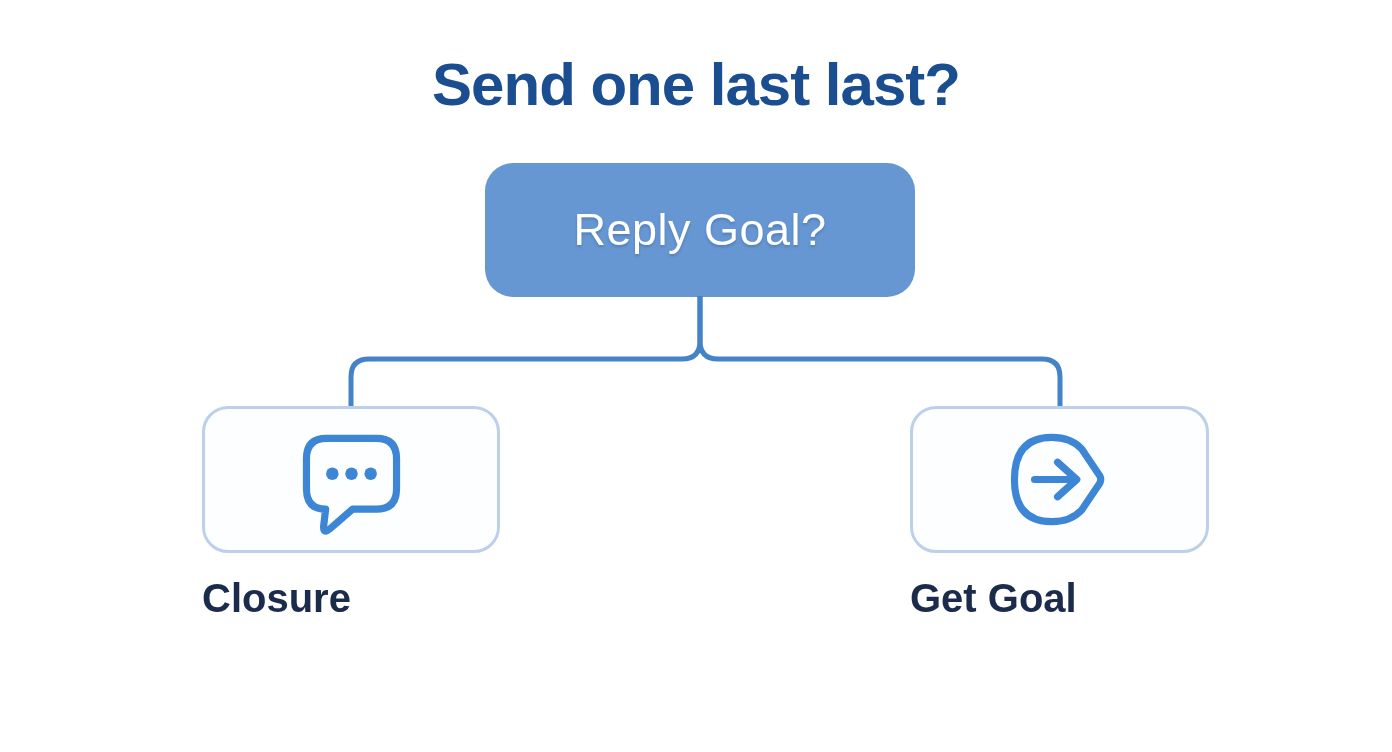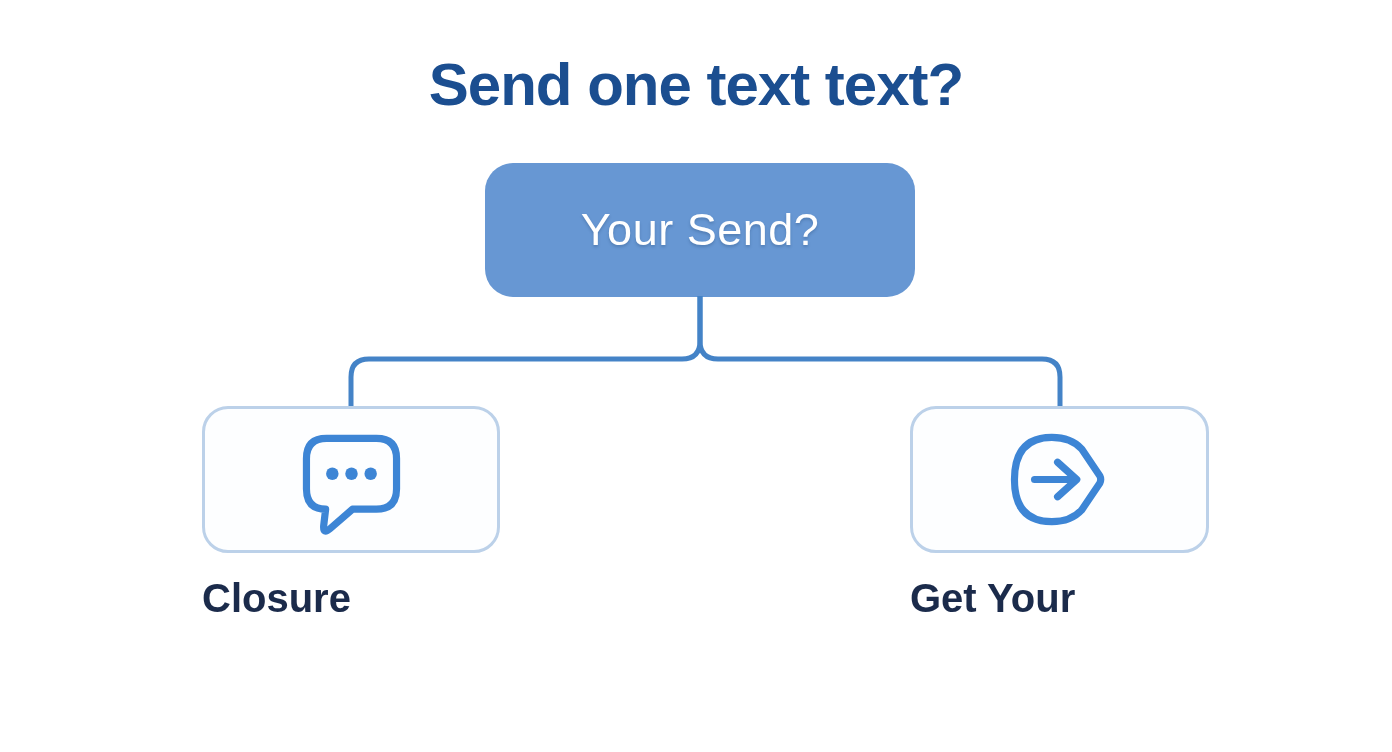--- a/index.html
+++ b/index.html
@@ -96,24 +96,24 @@
     color: var(--label_text, #1b2b4b);
   }
   .branch-label.left  { left: 202px; width: 298px; }
   .branch-label.right { left: 910px; width: 299px; }
 </style>
 </head>
 <body>
 
 <div class="canvas">
 
-  <h1 class="title">Send one text text?</h1>
+  <h1 class="title">Send one last last?</h1>
 
   <div class="root-node">
-    <span class="root-label">Your Send?</span>
+    <span class="root-label">Reply Goal?</span>
   </div>
 
   <svg class="connectors" viewBox="0 0 1392 752" aria-hidden="true">
     <path d="M 700 296 L 700 341 Q 700 359 682 359 L 369 359 Q 351 359 351 377 L 351 407"></path>
     <path d="M 700 296 L 700 341 Q 700 359 718 359 L 1042 359 Q 1060 359 1060 377 L 1060 407"></path>
   </svg>
 
   <div class="branch-node left">
     <svg viewBox="0 0 120 120" aria-hidden="true">
       <path class="icon-stroke" d="M 33 91 L 31 108 Q 30 118 38 111 L 61 91 H 86 Q 107 91 107 70 V 38 Q 107 17 86 17 H 34 Q 13 17 13 38 V 70 Q 13 91 33 91 Z"></path>
@@ -125,15 +125,15 @@
 
   <div class="branch-node right">
     <svg viewBox="0 0 120 120" aria-hidden="true">
       <path class="icon-stroke" d="M 52 16 Q 13 16 13 60 Q 13 104 52 104 Q 72 104 83 92 L 102 64 Q 104 60 102 56 L 83 28 Q 72 16 52 16 Z"></path>
       <path class="icon-stroke" d="M 34 60 H 74"></path>
       <path class="icon-stroke" d="M 58 42 L 78 60 L 58 78"></path>
     </svg>
   </div>
 
   <div class="branch-label left">Closure</div>
-  <div class="branch-label right">Get Your</div>
+  <div class="branch-label right">Get Goal</div>
 
 </div>
 
 </body></html>

